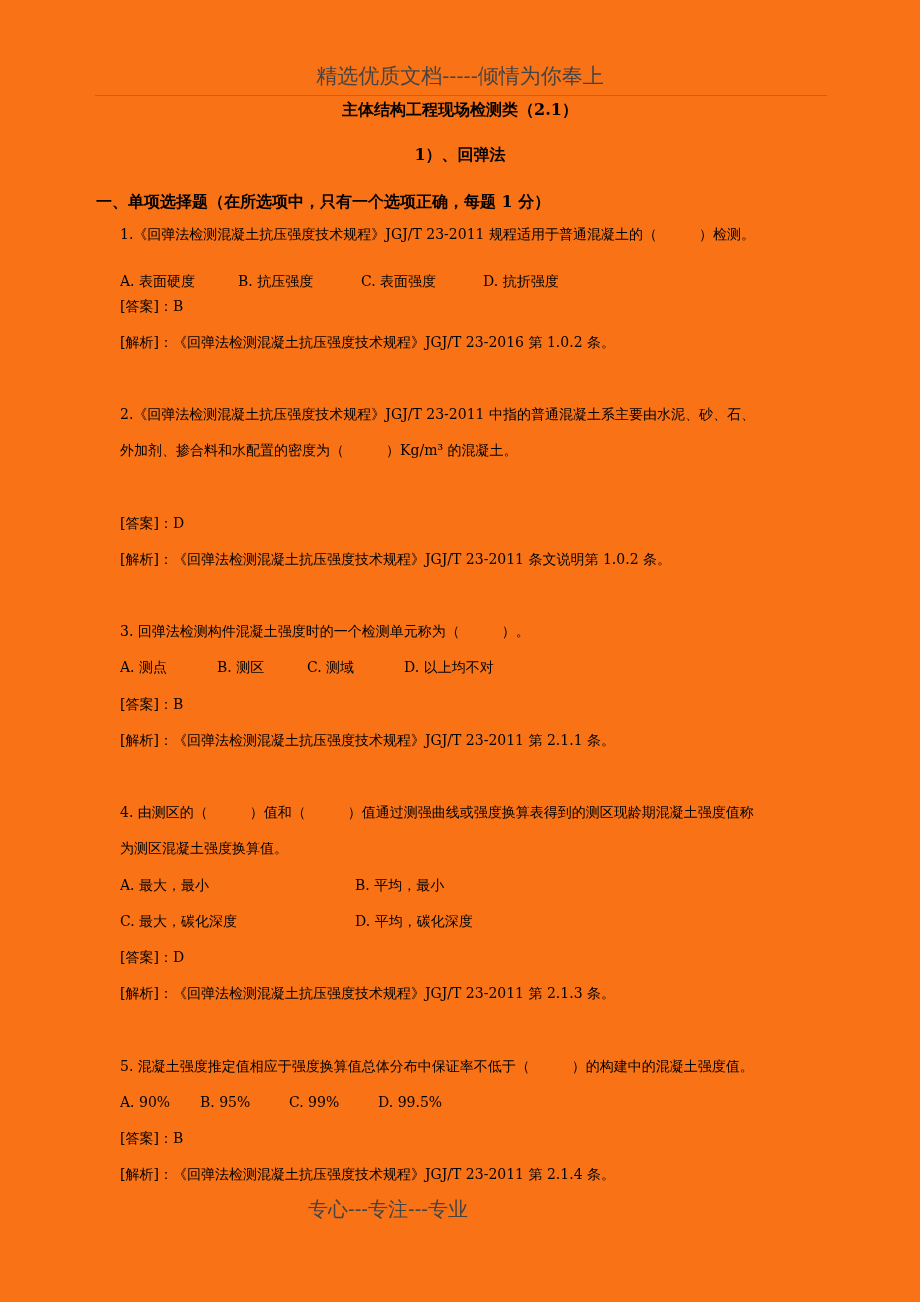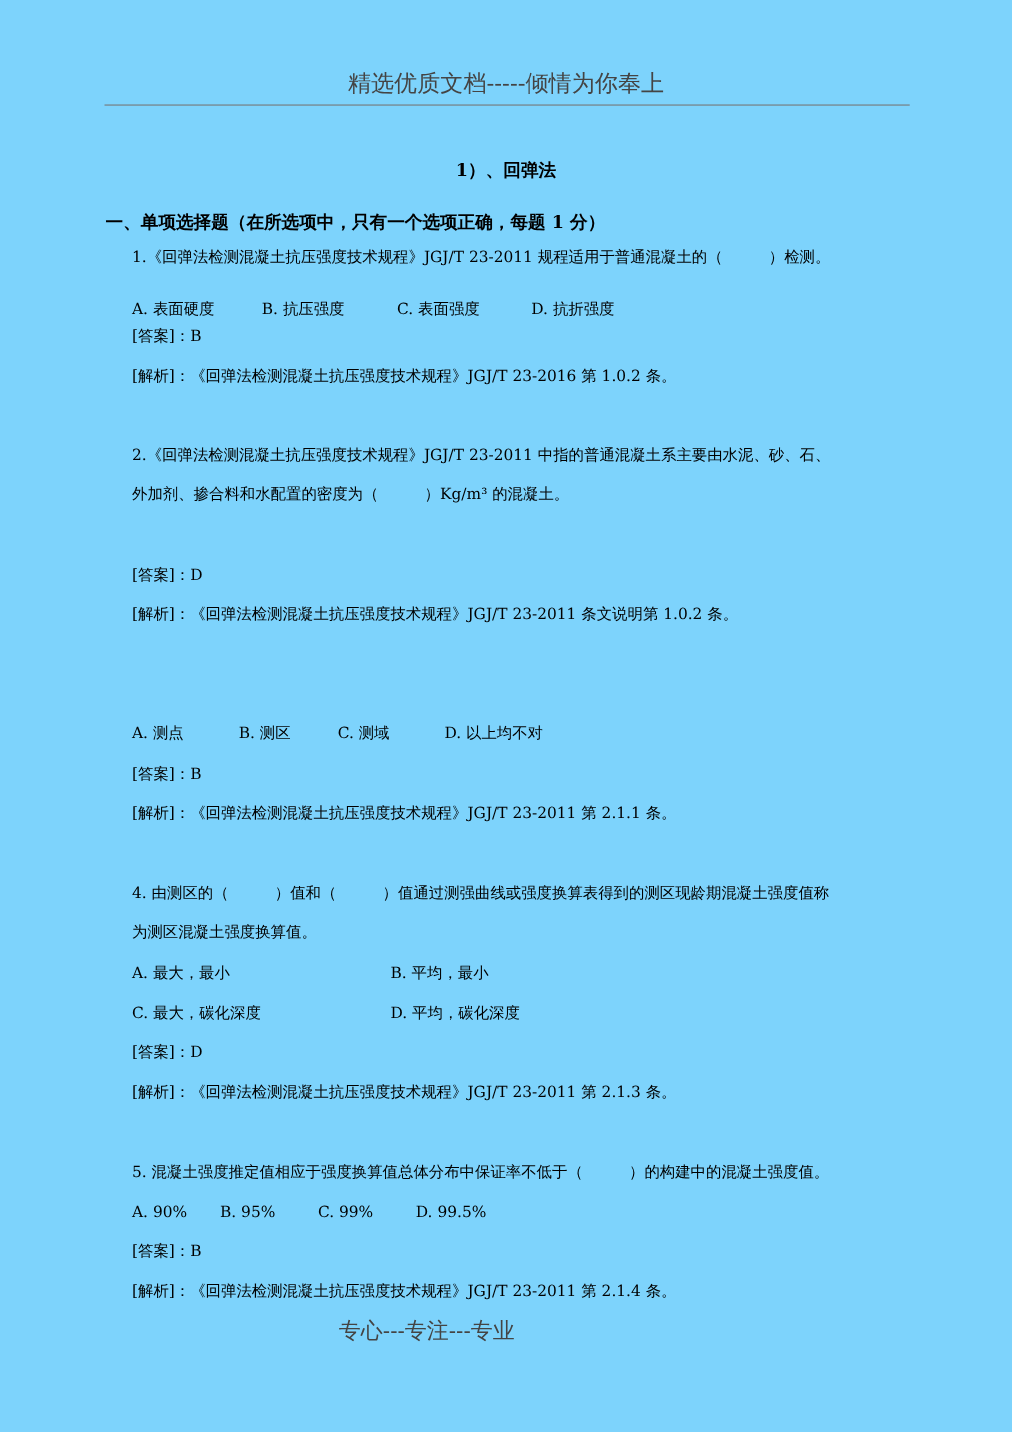--- a/index.html
+++ b/index.html
@@ -1,17 +1,17 @@
 <!DOCTYPE html>
 <html><head>
   <meta charset="utf-8">
   <style>
     html, body { margin: 0; padding: 0; background: #ffffff; }
     body { width: 920px; height: 1302px; position: relative; overflow: hidden; color: #000; }
-    .page { position: absolute; left: 0; top: 0; width: 920px; height: 1302px; background: #7dd3fc; }
+    .page { position: absolute; left: 0; top: 0; width: 920px; height: 1302px; background: #f97316; }
     .header-text {
       position: absolute; top: 62px; left: 0; width: 920px; text-align: center;
       font-family: "DejaVu Serif", serif; font-size: 21px; color: #444; letter-spacing: 0px;
     }
     .header-rule { position: absolute; top: 95px; left: 95px; width: 732px; height: 1px; background: #777; }
     .title {
       position: absolute; top: 100px; left: 0; width: 920px; text-align: center;
       font-family: "DejaVu Serif", serif; font-weight: bold; font-size: 16px;
     }
     .subtitle {
@@ -32,35 +32,37 @@
       font-family: Liberation Sans, sans-serif; font-size: 20px; color: #444;
     }
   </style>
 </head>
 <body>
 
 <div class="page">
   <div class="header-text">精选优质文档-----倾情为你奉上</div>
   <div class="header-rule"></div>
 
+  <div class="title">主体结构工程现场检测类（2.1）</div>
   <div class="subtitle">1）、回弹法</div>
   <div class="section-heading">一、单项选择题（在所选项中，只有一个选项正确，每题 1 分）</div>
 
   <div class="line" style="top:225px">1.《回弹法检测混凝土抗压强度技术规程》JGJ/T 23-2011 规程适用于普通混凝土的（　　　）检测。</div>
   <div class="line opts" style="top:272px">
     <span style="width:118px">A. 表面硬度</span><span style="width:123px">B. 抗压强度</span><span style="width:122px">C. 表面强度</span><span>D. 抗折强度</span>
   </div>
   <div class="line" style="top:297px">[答案]：B</div>
   <div class="line" style="top:333px">[解析]：《回弹法检测混凝土抗压强度技术规程》JGJ/T 23-2016 第 1.0.2 条。</div>
 
   <div class="line" style="top:405px">2.《回弹法检测混凝土抗压强度技术规程》JGJ/T 23-2011 中指的普通混凝土系主要由水泥、砂、石、</div>
   <div class="line" style="top:441px">外加剂、掺合料和水配置的密度为（　　　）Kg/m³ 的混凝土。</div>
   <div class="line" style="top:514px">[答案]：D</div>
   <div class="line" style="top:550px">[解析]：《回弹法检测混凝土抗压强度技术规程》JGJ/T 23-2011 条文说明第 1.0.2 条。</div>
 
+  <div class="line" style="top:622px">3. 回弹法检测构件混凝土强度时的一个检测单元称为（　　　）。</div>
   <div class="line opts" style="top:658px">
     <span style="width:97px">A. 测点</span><span style="width:90px">B. 测区</span><span style="width:97px">C. 测域</span><span>D. 以上均不对</span>
   </div>
   <div class="line" style="top:695px">[答案]：B</div>
   <div class="line" style="top:731px">[解析]：《回弹法检测混凝土抗压强度技术规程》JGJ/T 23-2011 第 2.1.1 条。</div>
 
   <div class="line" style="top:803px">4. 由测区的（　　　）值和（　　　）值通过测强曲线或强度换算表得到的测区现龄期混凝土强度值称</div>
   <div class="line" style="top:839px">为测区混凝土强度换算值。</div>
   <div class="line opts" style="top:876px">
     <span style="width:235px">A. 最大，最小</span><span>B. 平均，最小</span>

